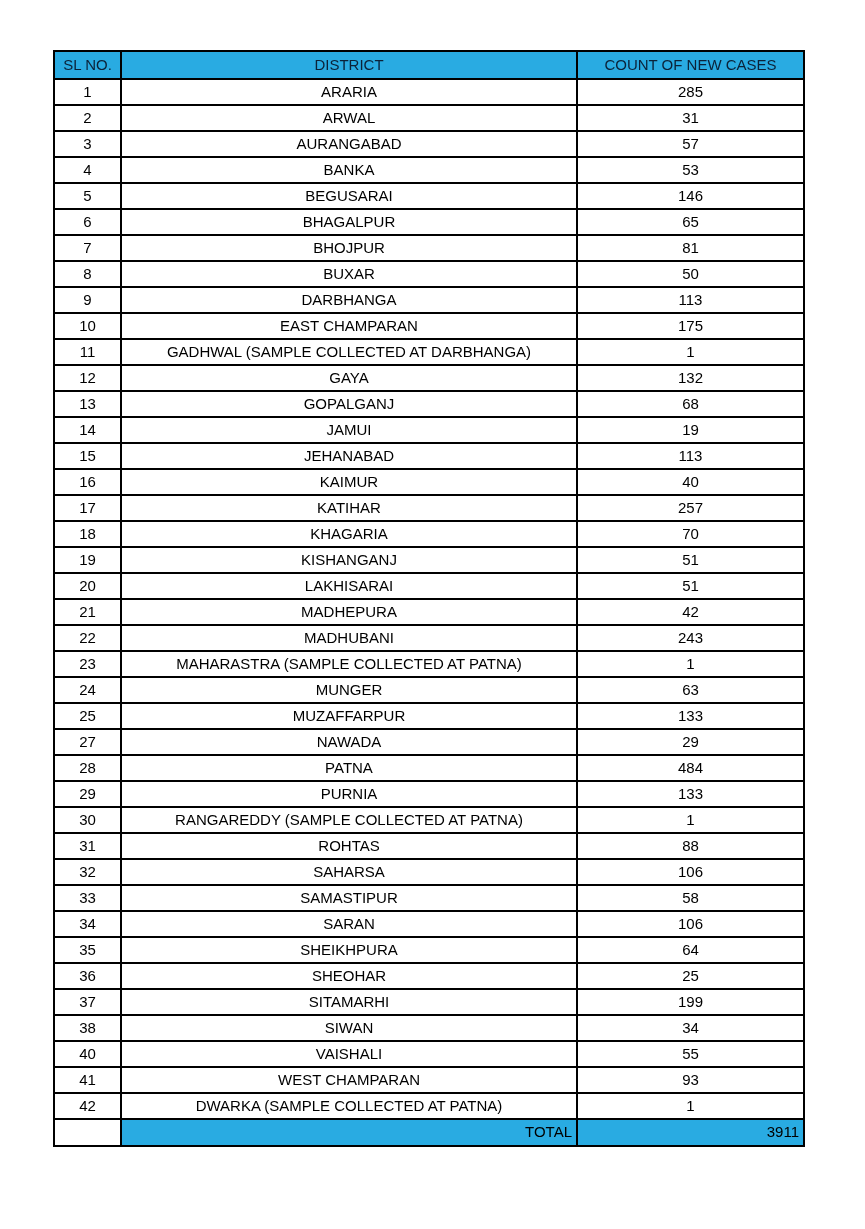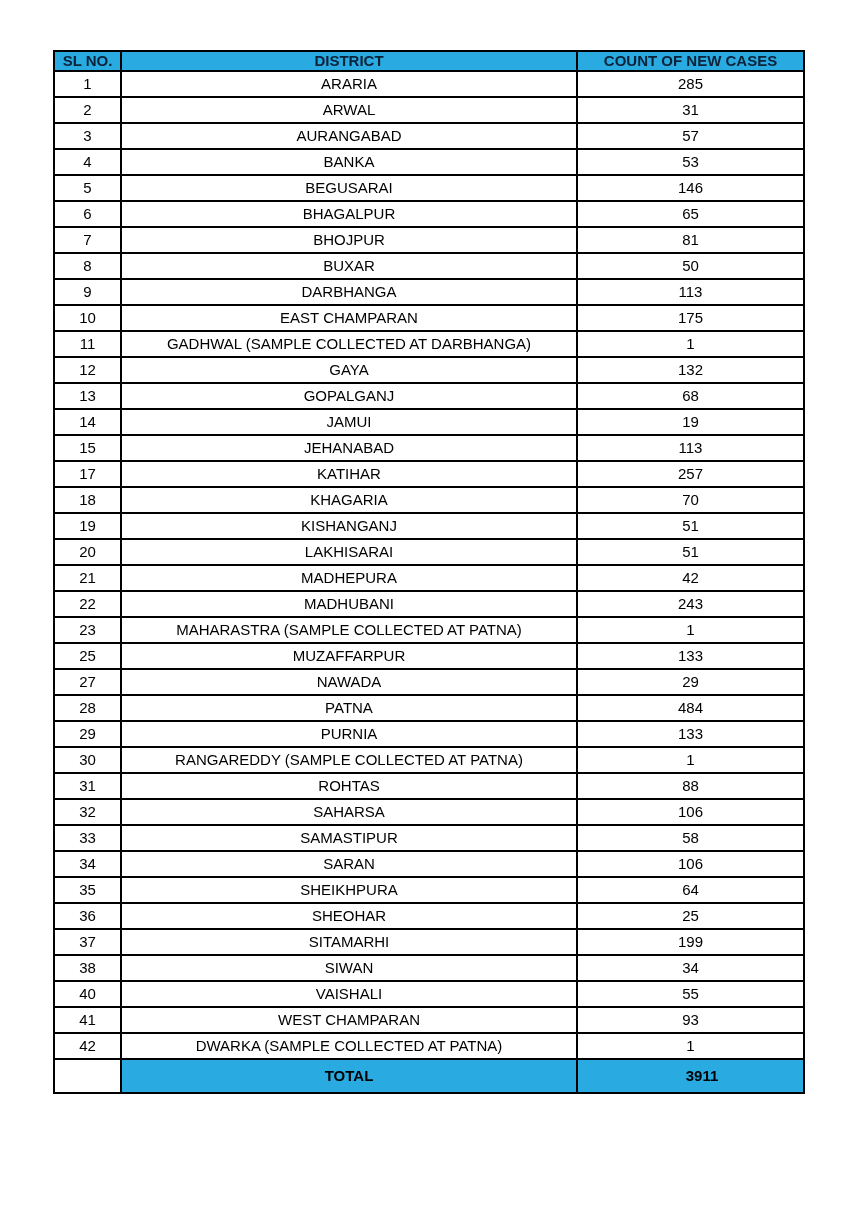--- a/index.html
+++ b/index.html
@@ -32,31 +32,32 @@
     border: 2px solid #000000;
     text-align: center;
     vertical-align: middle;
     padding: 0 4px;
     font-size: 15px;
     line-height: 1.1;
     overflow: hidden;
     white-space: nowrap;
   }
   table.cases-table thead th {
-    height: 20px;
-    font-weight: bold;
+    height: 28px;
+    font-weight: normal;
   }
   table.cases-table tbody td {
     height: 26px;
     color: #000000;
     background: #ffffff;
   }
   table.cases-table tfoot td {
-    height: 34px;
-    font-weight: bold;
+    height: 27px;
+    font-weight: normal;
+    text-align: right;
   }
   .total-empty { background: #ffffff !important; }
 </style>
 </head>
 <body>
 
 <div class="table-wrap">
   <table class="cases-table">
     <colgroup>
       <col class="col-sl">
@@ -154,20 +155,25 @@
     <td>JAMUI</td>
     <td>19</td>
   </tr>
 
   <tr>
     <td>15</td>
     <td>JEHANABAD</td>
     <td>113</td>
   </tr>
 
+  <tr>
+    <td>16</td>
+    <td>KAIMUR</td>
+    <td>40</td>
+  </tr>
 
   <tr>
     <td>17</td>
     <td>KATIHAR</td>
     <td>257</td>
   </tr>
 
   <tr>
     <td>18</td>
     <td>KHAGARIA</td>
@@ -197,20 +203,25 @@
     <td>MADHUBANI</td>
     <td>243</td>
   </tr>
 
   <tr>
     <td>23</td>
     <td>MAHARASTRA (SAMPLE COLLECTED AT PATNA)</td>
     <td>1</td>
   </tr>
 
+  <tr>
+    <td>24</td>
+    <td>MUNGER</td>
+    <td>63</td>
+  </tr>
 
   <tr>
     <td>25</td>
     <td>MUZAFFARPUR</td>
     <td>133</td>
   </tr>
 
 
   <tr>
     <td>27</td>

